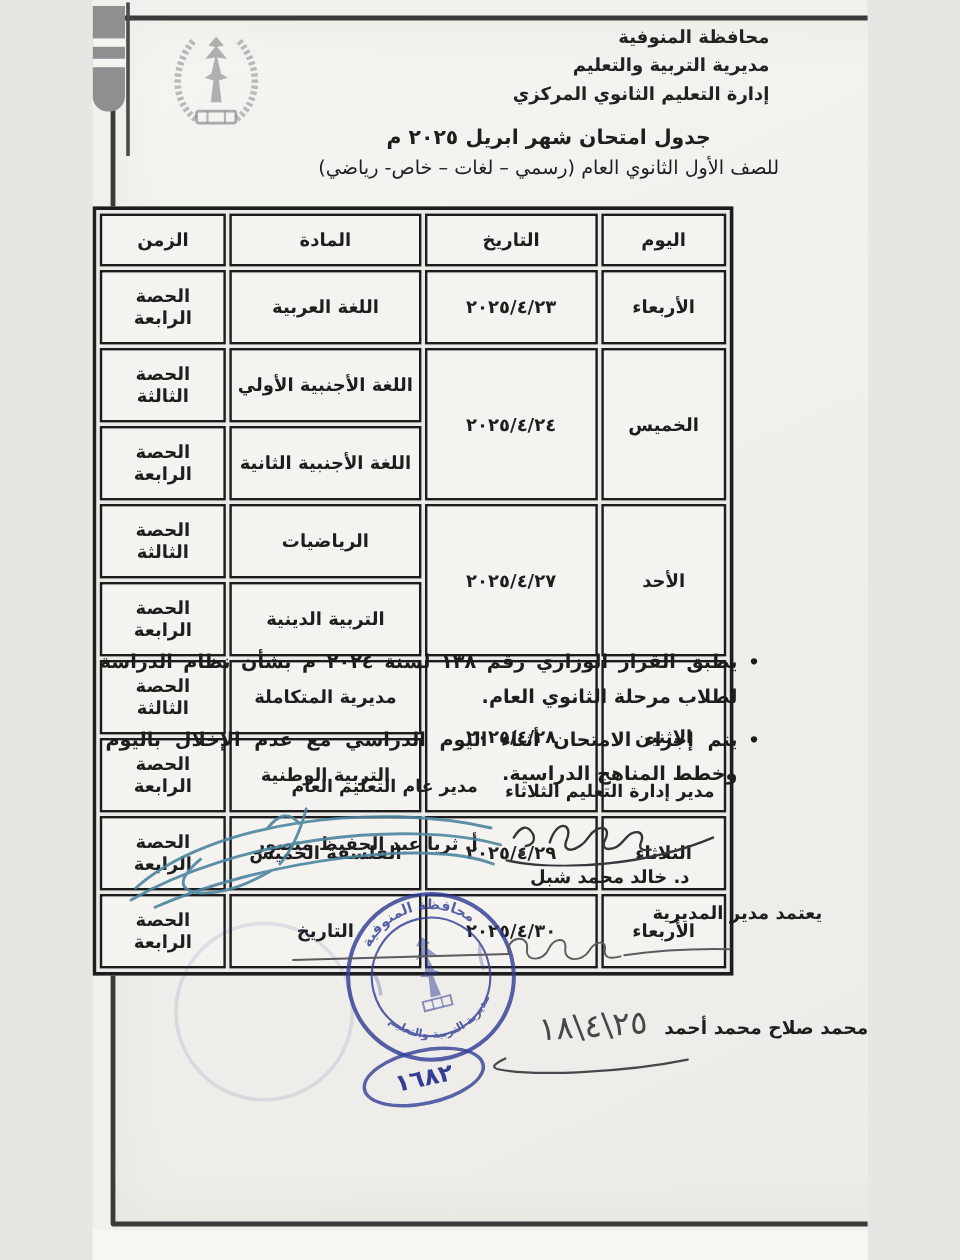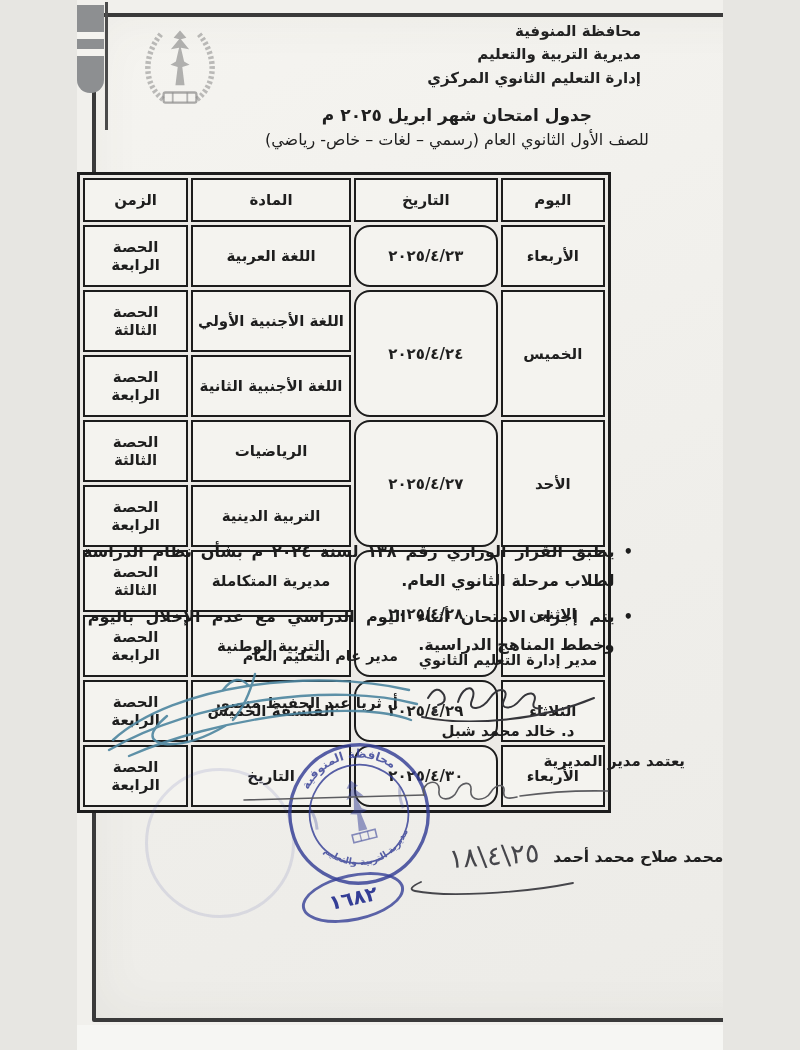--- a/index.html
+++ b/index.html
@@ -31,21 +31,21 @@
 
   .tablewrap { position:absolute; top:172px; right:112px; border:3px solid #1d1d1d;
                background:#eceae6; }
   table.exam { border-collapse:separate; border-spacing:3px; direction:rtl; }
   table.exam td { border:2px solid #1c1c1c; background:#f4f3ef; text-align:center;
                   vertical-align:middle; font-weight:700; font-size:15px; padding:11px 4px; }
   td.h-head { height:32px; }
   td.h-single { height:34px; }
   td.h-half { height:25px; }
   .c-day { width:108px; } .c-date { width:150px; } .c-sub { width:168px; } .c-time { width:110px; }
-  td.date-cell { font-size:14.5px; letter-spacing:1px;border-radius:16px; }
+  td.date-cell { font-size:14.5px; letter-spacing:1px; }
   td.time-cell { font-size:14.5px; }
 
   .notes { position:absolute; top:538px; right:90px; width:624px; }
   .note { display:flex; gap:9px; font-size:16px; font-weight:700; line-height:1.8;
           text-align:justify; color:#1d1d1d; margin-bottom:7px; }
   .note .dot { flex:0 0 auto; font-size:15px; line-height:1.9; }
 
   .sig-title { font-size:14.5px; font-weight:700; }
   .sig-name  { font-size:15px; font-weight:700; }
 
@@ -193,21 +193,21 @@
       <path d="M10,84 C72,28 212,12 306,34"></path>
       <path d="M6,94 C92,44 232,26 314,48"></path>
       <path d="M26,100 C112,62 252,42 308,64"></path>
       <path d="M64,60 q-28,24 -2,28 q26,2 60,-18"></path>
       <path d="M152,18 q-8,30 -22,46"></path>
       <path d="M120,34 q14,-18 26,-4"></path>
     </g>
   </svg>
 
   <div class="sig-secondary">
-    <div class="sig-title">مدير إدارة التعليم الثانوي</div>
+    <div class="sig-title">مدير إدارة التعليم الثلاثاء</div>
     <svg width="180" height="52" viewBox="0 0 180 52">
       <g fill="none" stroke="#35353a" stroke-width="2" stroke-linecap="round">
         <path d="M10,28 q9,-15 16,-3 q3,8 -6,10"></path>
         <circle cx="17" cy="41" r="1.4" fill="#35353a"></circle>
         <path d="M40,32 c6,-20 20,-16 14,-2 c-5,12 10,10 18,-2 c8,-12 20,-10 14,2 c-5,10 8,10 16,0 c8,-10 18,-8 14,2 q-3,8 8,6"></path>
         <path d="M4,47 C52,57 124,50 176,28"></path>
       </g>
     </svg>
     <div class="sig-name">د. خالد محمد شبل</div>
   </div>

